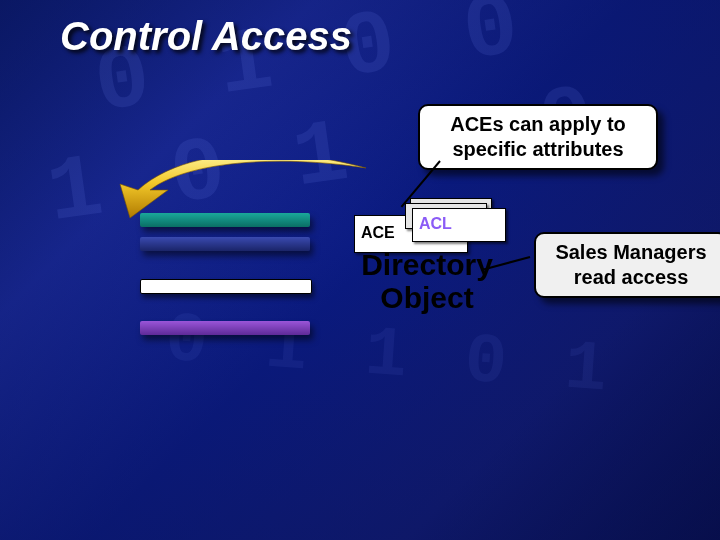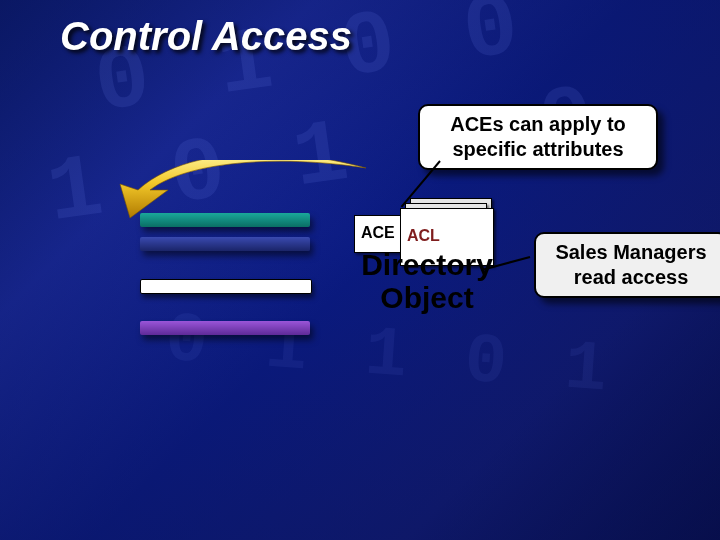--- a/index.html
+++ b/index.html
@@ -98,26 +98,26 @@
   .acl-card {
     position: absolute;
     width: 80px; height: 24px;
     background: #e6e6e6;
     border: 1.5px solid #000;
     box-shadow: 2px 2px 2px rgba(0,0,0,0.5);
   }
   .acl-card.c3 { left: 10px; top: 0px; }
   .acl-card.c2 { left: 5px;  top: 5px; }
   .acl-card.c1 {
-    left: 0px;  top: 10px;
+    left: 12px;  top: 10px;
     background: #fff;
-    color: #7f1d1d;
+    color: #8b5cf6;
     font-weight: bold;
     font-size: 16px;
-    padding: 16px 6px;
+    padding: 4px 6px;
     line-height: 22px;
   }
 
   
   .dir-circle {
     position: absolute;
     left: 354px; top: 204px;
     width: 146px; height: 130px;
     border-radius: 50%;
     background: radial-gradient(ellipse at 40% 30%, #ffe46a 0%, #f5c827 45%, #c8900a 90%);

